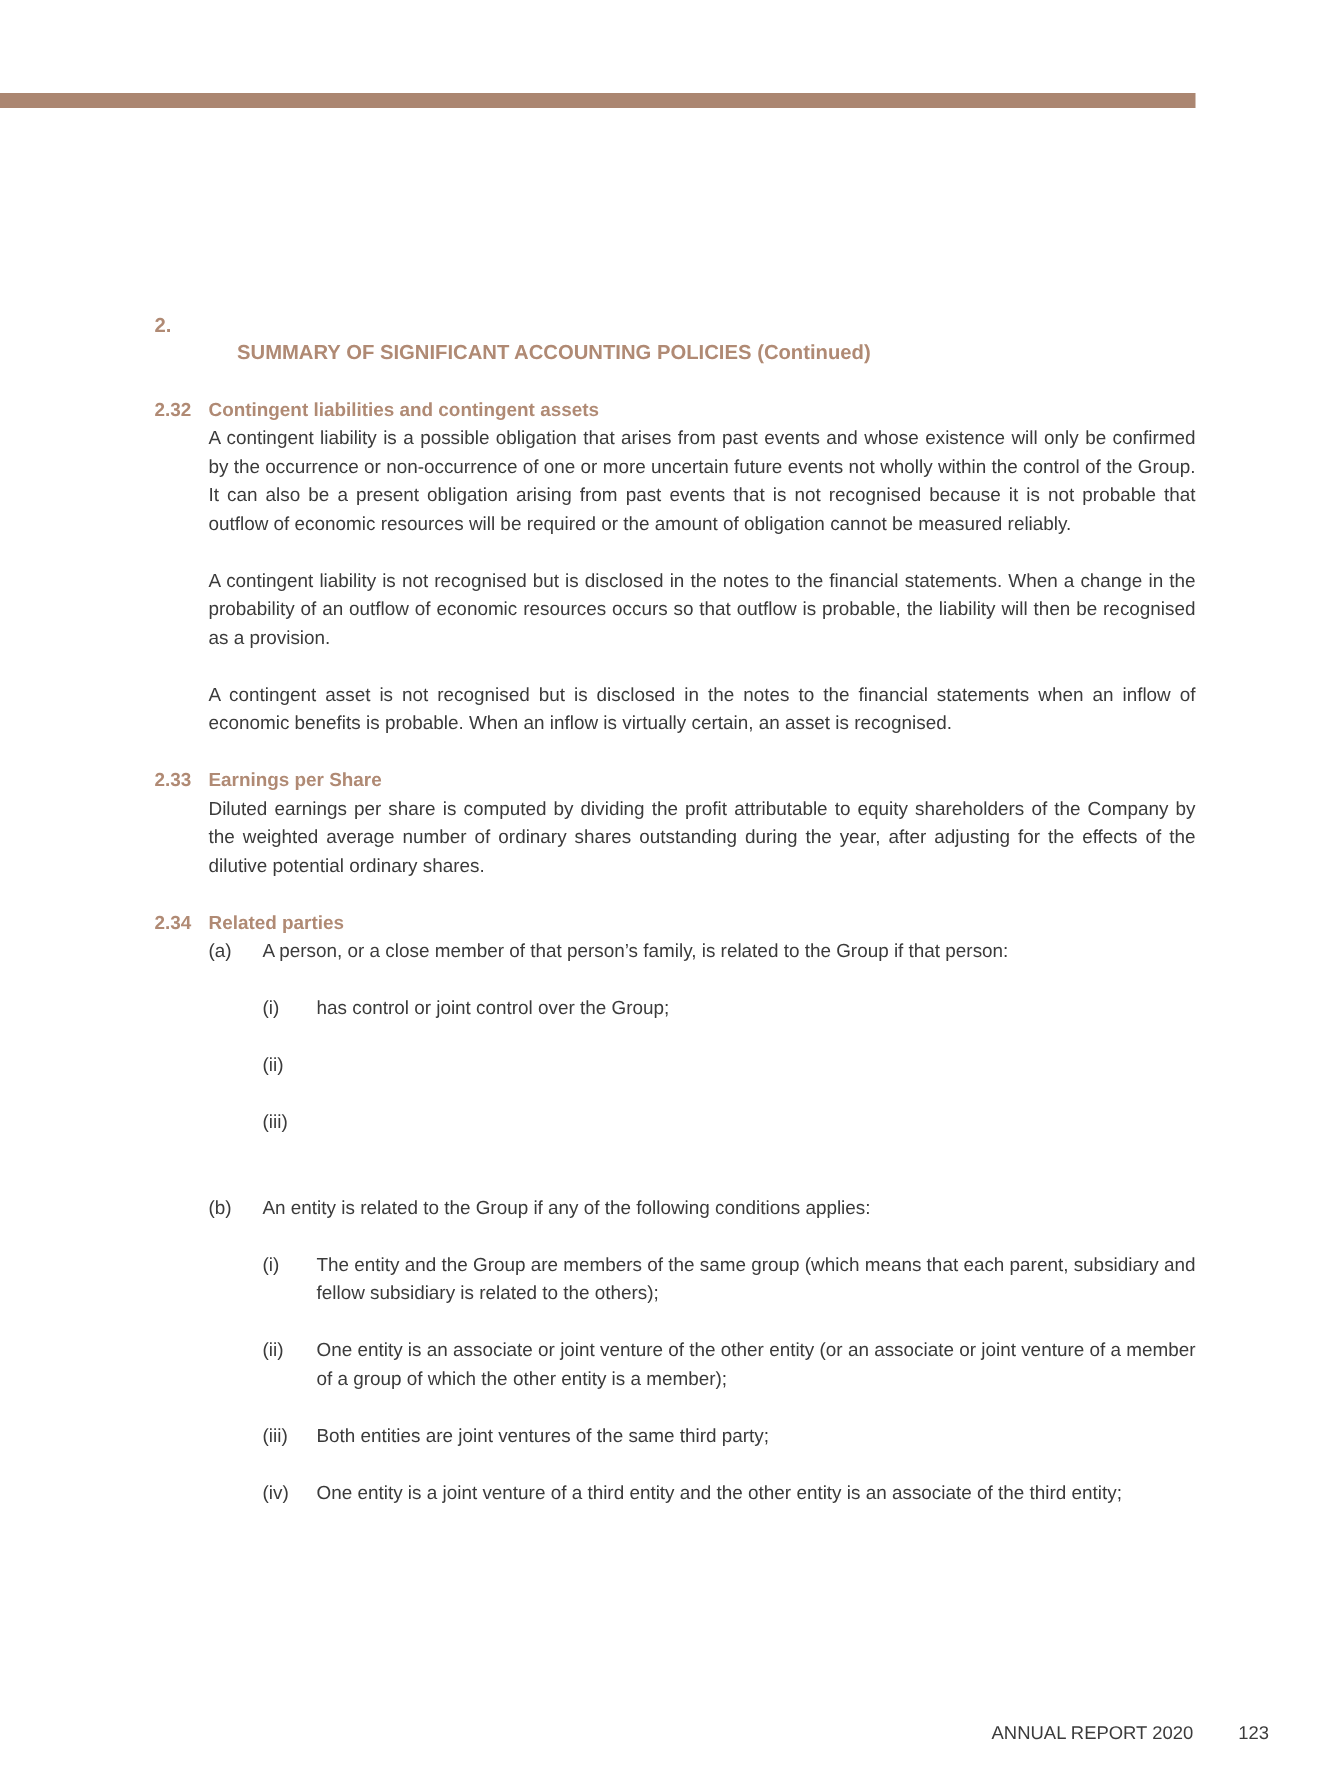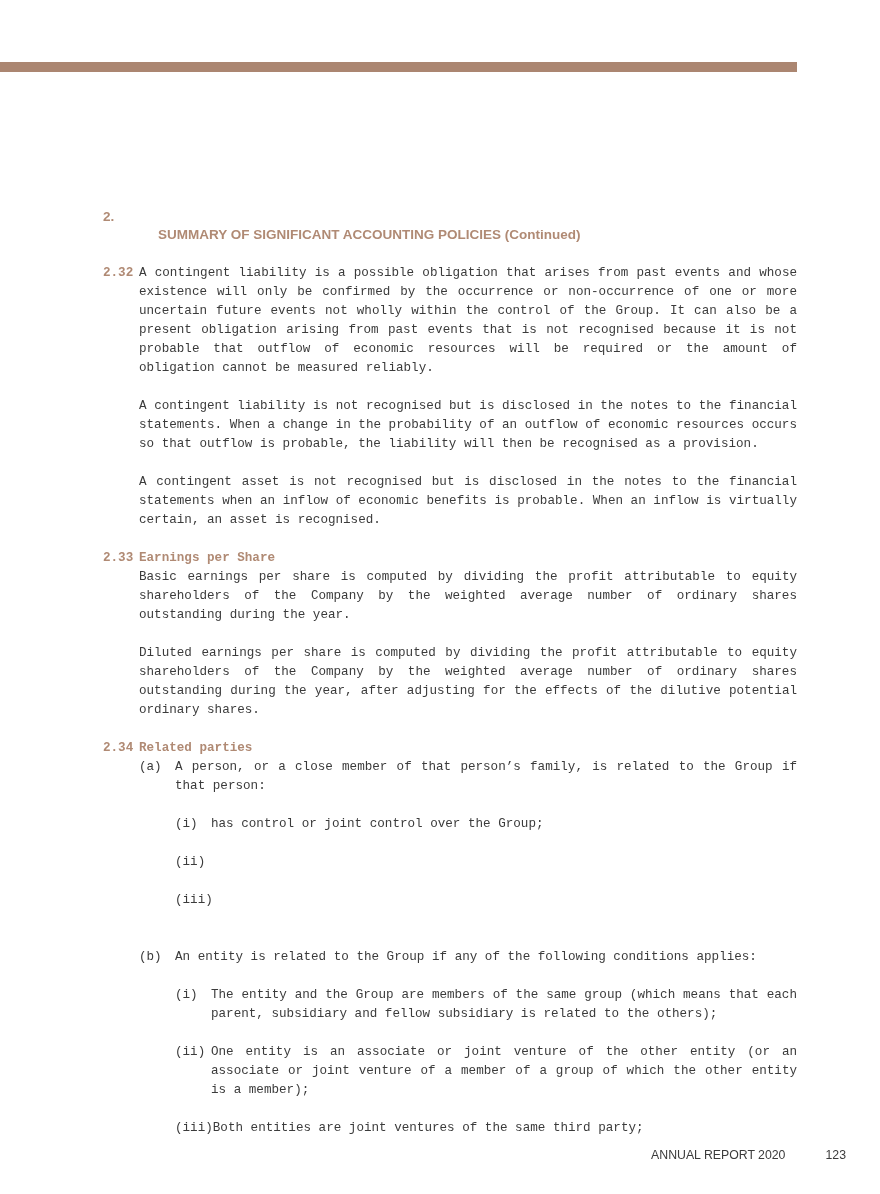--- a/index.html
+++ b/index.html
@@ -30,36 +30,36 @@
   }
   .heading-accent { color: #b08a74; font-weight: 700; }
   .row { display: flex; align-items: flex-start; }
   .section-header { margin-bottom: 2px; }
   .sec-num { flex: 0 0 37px; font-size: 13.5px; line-height: 19px; }
   .sec-title { margin: 18px; font-size: 13.5px; line-height: 19px; }
   .sub-num { flex: 0 0 36px; font-size: 12.6px; line-height: 19px; }
   .sub-body { flex: 1 1 auto; min-width: 0; }
   .sub-title { margin: 0 0 0 0; font-size: 12.6px; line-height: 19px; }
   .para { margin: 0 0 19px 0; text-align: justify; }
-  .sub-section { margin-top: 0; font-family: Liberation Mono, monospace; }
+  .sub-section { margin-top: 0; }
   .list-item { margin-bottom: 19px; }
   .marker { flex: 0 0 36px; }
   .item-body { flex: 1 1 auto; min-width: 0; }
   .item-text { margin: 0 0 19px 0; text-align: justify; }
   .sublist { margin-top: 8px; }
   .subitem { margin-bottom: 19px; }
   .subitem .sub-marker { flex: 0 0 36px; }
   .subitem-text { margin: 0; text-align: justify; }
   .footer {
     position: absolute;
     top: 1148px;
     right: 34px;
     display: flex;
     align-items: flex-end;
-    gap: 40px;
+    gap: 30px;
     font-size: 12.3px;
     color: #3b3b3b;
   }
 </style>
 </head>
 <body>
 
 <div class="page">
 
   <div class="top-bar"></div>
@@ -67,31 +67,31 @@
   <div class="content">
 
     <div class="row section-header">
       <span class="sec-num heading-accent">2.</span>
       <h1 class="sec-title heading-accent">SUMMARY OF SIGNIFICANT ACCOUNTING POLICIES (Continued)</h1>
     </div>
 
     <div class="row sub-section">
       <span class="sub-num heading-accent">2.32</span>
       <div class="sub-body">
+        <h2 class="sub-title heading-accent">Contingent liabilities and contingent assets</h2>
         <p class="para">A contingent liability is a possible obligation that arises from past events and whose existence will only be confirmed by the occurrence or non-occurrence of one or more uncertain future events not wholly within the control of the Group. It can also be a present obligation arising from past events that is not recognised because it is not probable that outflow of economic resources will be required or the amount of obligation cannot be measured reliably.</p>
         <p class="para">A contingent liability is not recognised but is disclosed in the notes to the financial statements. When a change in the probability of an outflow of economic resources occurs so that outflow is probable, the liability will then be recognised as a provision.</p>
         <p class="para">A contingent asset is not recognised but is disclosed in the notes to the financial statements when an inflow of economic benefits is probable. When an inflow is virtually certain, an asset is recognised.</p>
       </div>
     </div>
 
     <div class="row sub-section">
       <span class="sub-num heading-accent">2.33</span>
       <div class="sub-body">
         <h2 class="sub-title heading-accent">Earnings per Share</h2>
-        <p class="para">Basic earnings per share is computed by dividing the profit attributable to equity shareholders of the Company by the weighted average number of ordinary shares outstanding during the year.</p>
         <p class="para">Diluted earnings per share is computed by dividing the profit attributable to equity shareholders of the Company by the weighted average number of ordinary shares outstanding during the year, after adjusting for the effects of the dilutive potential ordinary shares.</p>
       </div>
     </div>
 
     <div class="row sub-section">
       <span class="sub-num heading-accent">2.34</span>
       <div class="sub-body">
         <h2 class="sub-title heading-accent">Related parties</h2>
 
         <div class="row list-item">
@@ -123,20 +123,24 @@
                 <p class="subitem-text">The entity and the Group are members of the same group (which means that each parent, subsidiary and fellow subsidiary is related to the others);</p>
               </div>
               <div class="row subitem">
                 <span class="sub-marker">(ii)</span>
                 <p class="subitem-text">One entity is an associate or joint venture of the other entity (or an associate or joint venture of a member of a group of which the other entity is a member);</p>
               </div>
               <div class="row subitem">
                 <span class="sub-marker">(iii)</span>
                 <p class="subitem-text">Both entities are joint ventures of the same third party;</p>
               </div>
+              <div class="row subitem">
+                <span class="sub-marker">(iv)</span>
+                <p class="subitem-text">One entity is a joint venture of a third entity and the other entity is an associate of the third entity;</p>
+              </div>
             </div>
           </div>
         </div>
 
       </div>
     </div>
 
   </div>
 
   <div class="footer">

